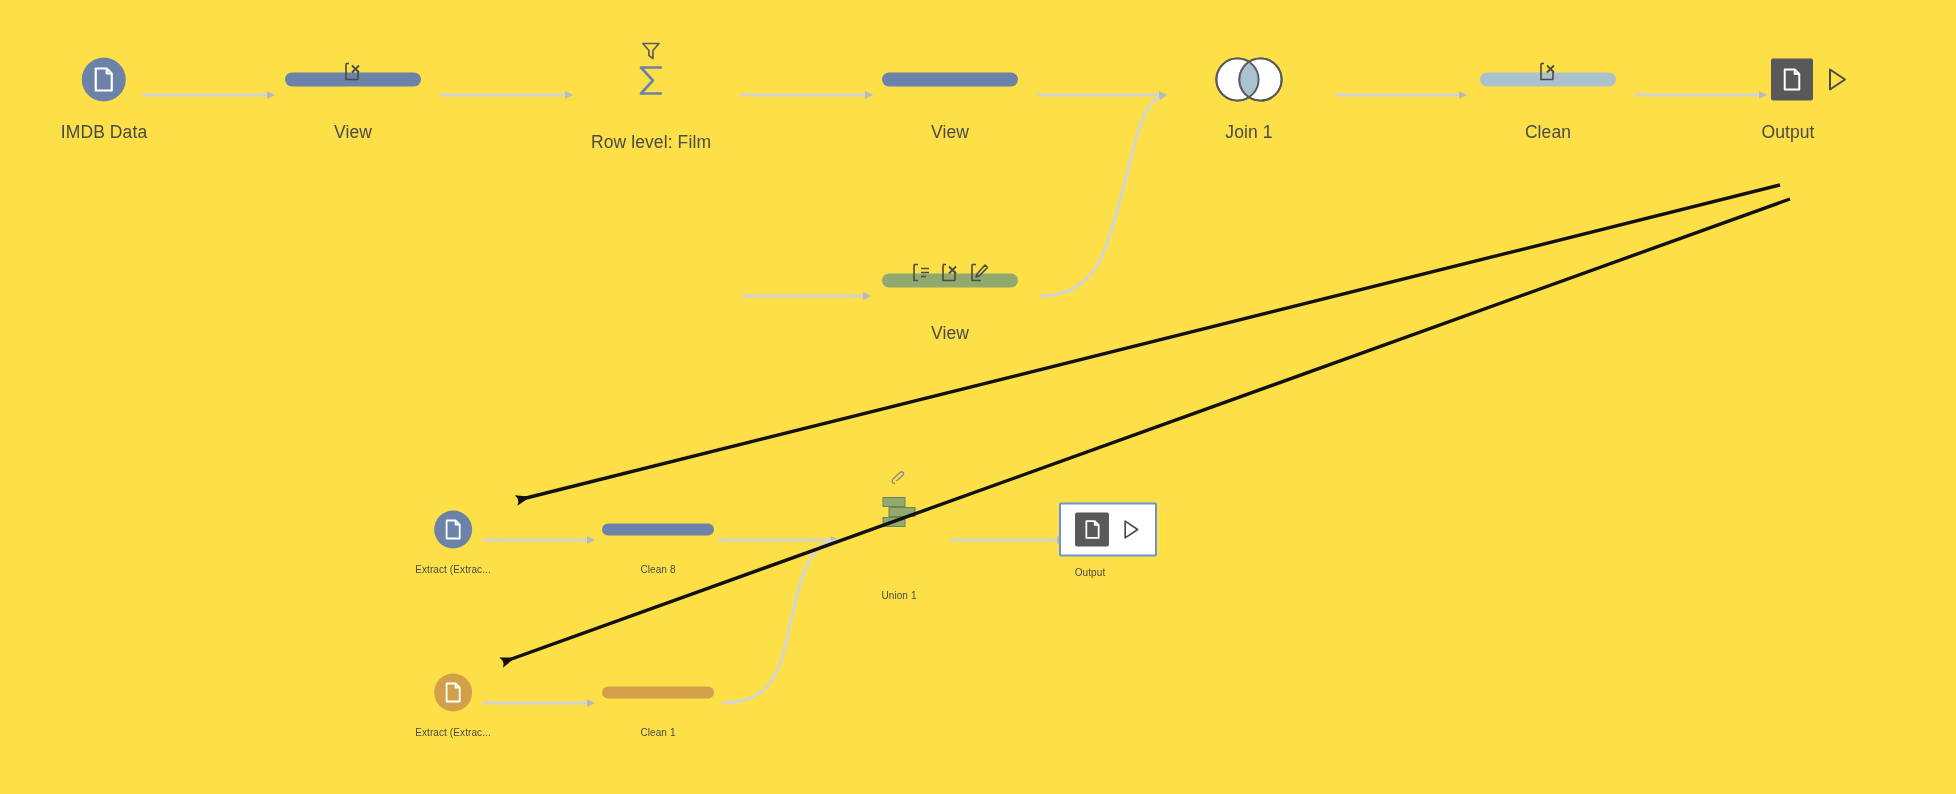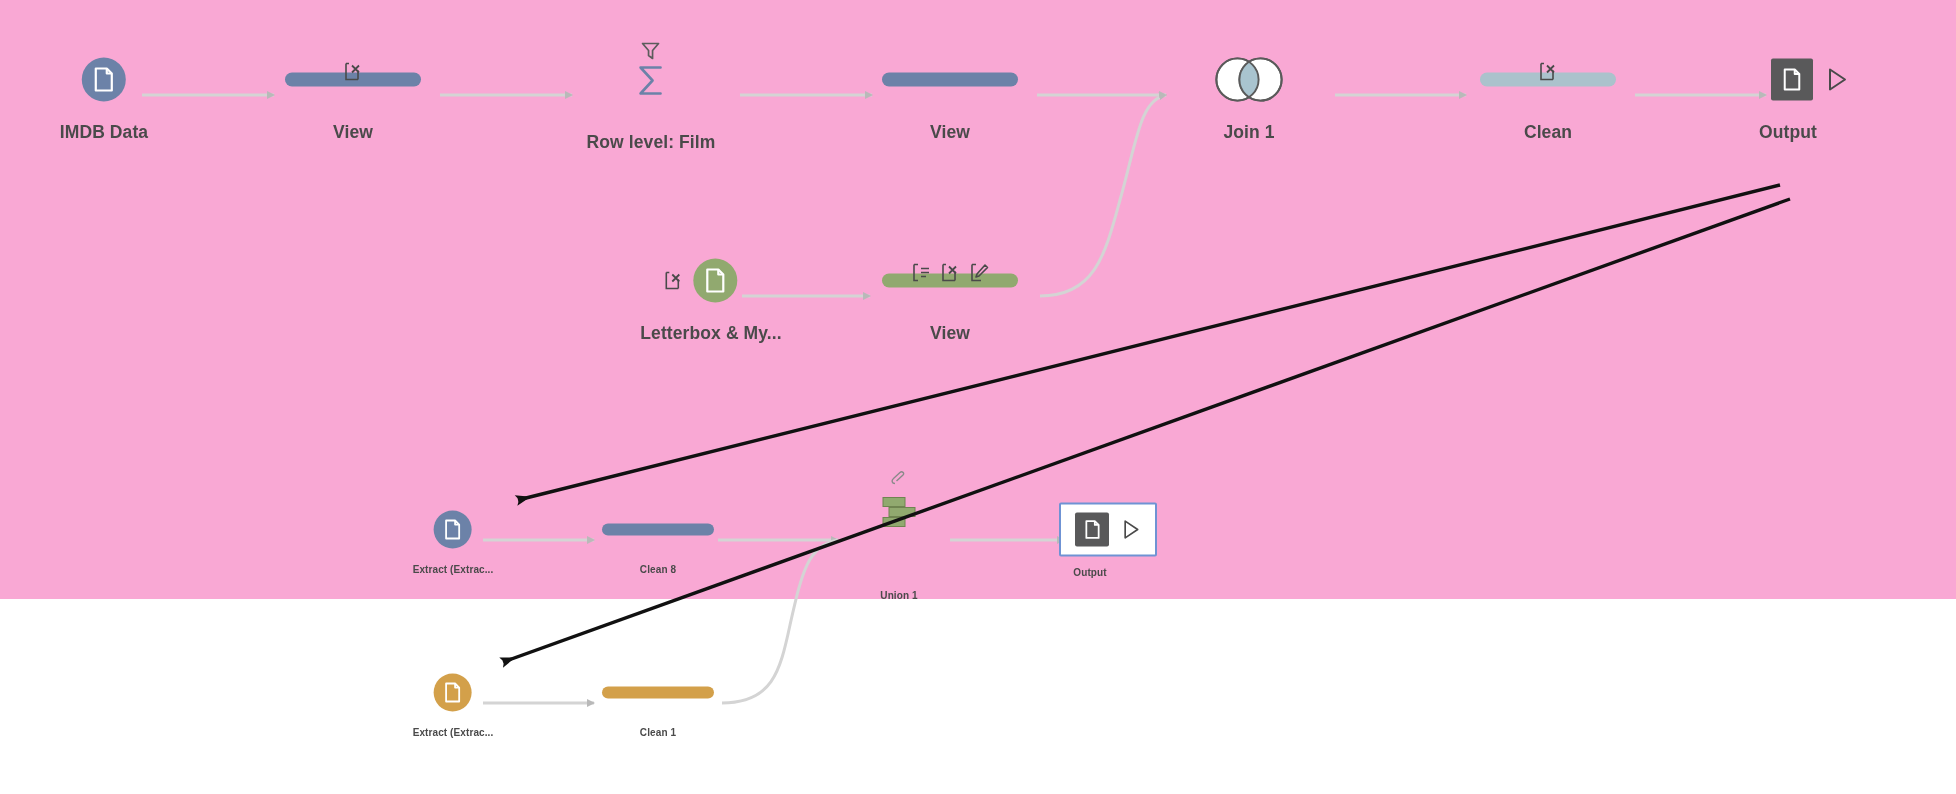--- a/index.html
+++ b/index.html
@@ -9,23 +9,22 @@
   }
   body {
     font-family: "Liberation Sans", sans-serif;
     width: 1956px;
     height: 794px;
     overflow: hidden;
   }
   #canvas {
     position: relative;
     width: 1956px;
-    height: 599px;
-    background: #f9a8d4;
-    font-weight: bold;
+    height: 794px;
+    background: #fde047;
   }
   .layer {
     position: absolute;
     left: 0;
     top: 0;
     width: 1956px;
     height: 794px;
   }
   #conn-layer { z-index: 1; }
   #node-layer { z-index: 2; }
@@ -262,36 +261,20 @@
             </svg>
           </div>
           <svg width="24" height="26" viewBox="0 0 24 26">
             <path d="M5,3 L20,13 L5,23 Z" fill="none" stroke="#4a4a4a" stroke-width="2" stroke-linejoin="round"></path>
           </svg>
         </div>
       </div>
       <div class="node-label" style="margin-left:-44px;">Output</div>
     </div>
 
-    <div class="node" style="left:700px; top:296px;">
-      <div class="node-visual">
-        <svg width="20" height="20" viewBox="0 0 20 20" style="margin-right:10px;">
-          <path d="M3,2 H6 M3,2 V18 H15" fill="none" stroke="#4a4a4a" stroke-width="1.6"></path>
-          <path d="M15,18 V9" fill="none" stroke="#4a4a4a" stroke-width="1.6"></path>
-          <path d="M9,4 L16,11 M16,4 L9,11" stroke="#4a4a4a" stroke-width="1.8" fill="none"></path>
-        </svg>
-        <div class="circle-node green">
-          <svg width="22" height="26" viewBox="0 0 22 26">
-            <path d="M3,2 H14 L19,7 V24 H3 Z" fill="none" stroke="#ffffff" stroke-width="2.2" stroke-linejoin="round"></path>
-            <path d="M14,2 V7 H19" fill="none" stroke="#ffffff" stroke-width="2.2" stroke-linejoin="round"></path>
-          </svg>
-        </div>
-      </div>
-      <div class="node-label" style="margin-left:22px;">Letterbox &amp; My...</div>
-    </div>
 
     <div class="node" style="left:950px; top:296px;">
       <div class="node-visual">
         <div class="step-icons">
           <svg width="20" height="20" viewBox="0 0 20 20">
             <path d="M3,2 H7 M3,2 V18 H7" fill="none" stroke="#4a4a4a" stroke-width="1.6"></path>
             <path d="M10,6 H18 M10,10 H18 M10,14 H15" fill="none" stroke="#4a4a4a" stroke-width="1.6"></path>
           </svg>
           <svg width="20" height="20" viewBox="0 0 20 20">
             <path d="M3,2 H6 M3,2 V18 H15" fill="none" stroke="#4a4a4a" stroke-width="1.6"></path>

